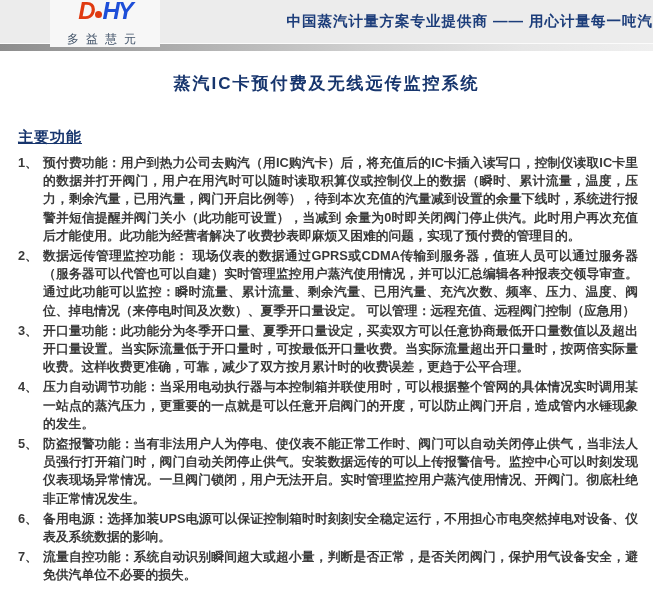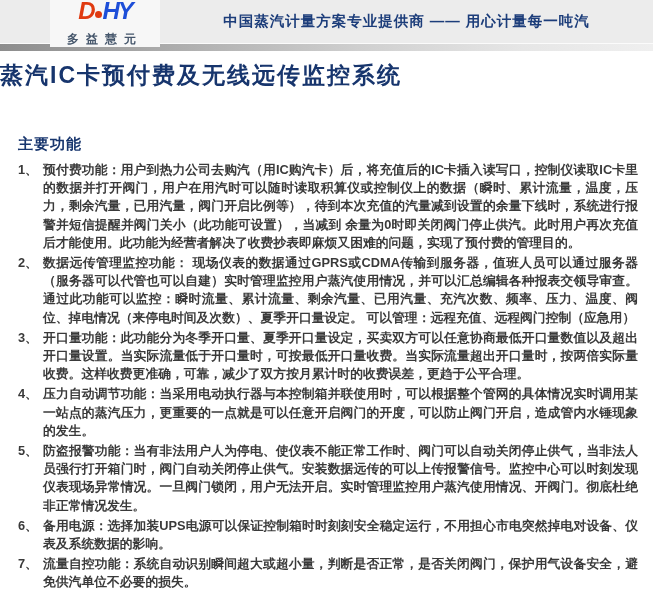--- a/index.html
+++ b/index.html
@@ -23,48 +23,49 @@
     display: flex; align-items: center; justify-content: center;
     font-style: italic; font-weight: bold; font-size: 24px; height: 24px;
   }
   .logo-d { color: #e03a10; letter-spacing: -2px; }
   .logo-dot {
     width: 7px; height: 7px; border-radius: 50%;
     background: #e03a10; display: inline-block; margin: 8px 1px 0 1px;
   }
   .logo-hy { color: #1d4ed8; letter-spacing: -2px; }
   .logo-name {
-    margin-top: 10px; font-size: 12px; font-weight: bold;
+    margin-top: 10px; font-size: 12px; font-weight: normal;
     color: #45566b; letter-spacing: 7px; white-space: nowrap;
   }
   .slogan {
-    flex: 1; text-align: center;
+    flex: 1; text-align: right;
     color: #1c3d7a; font-weight: bold; font-size: 14.5px;
     white-space: nowrap; letter-spacing: 1px;
   }
   .phone {
     margin-right: 55px; color: #e60012; font-weight: bold;
     font-size: 14.5px; white-space: nowrap;
   }
   
   .divider {
     height: 8px;
     background: linear-gradient(to right, #8d8d8d, #ababab 25%, #cfcfcf 55%, #e6e6e6 80%, #efefef);
     border-top: 1px solid #fbfbfb;
   }
   
   .page-title {
-    margin-top: 9px; 
-    color: #17356d; font-size: 23px; font-weight: bold;
+    margin-top: 21px; text-align: center;
+    color: #17356d; font-size: 17px; font-weight: bold;
     letter-spacing: 2px;
   }
   .section-heading {
-    margin: 44px 0 7px 18px;
+    margin: 33px 0 7px 18px;
     color: #17356d; font-size: 15px; font-weight: bold;
     letter-spacing: 1px;
+    text-decoration: underline;
   }
   .features { padding: 0 15px 0 18px; }
   .feature {
     display: flex;
     font-size: 12.8px; font-weight: bold; color: #3a3a3a;
     line-height: 18.2px; margin-bottom: 2px;
   }
   .feature-num { flex: 0 0 25px; }
   .feature-text { flex: 1; text-align: justify; }
 </style>

